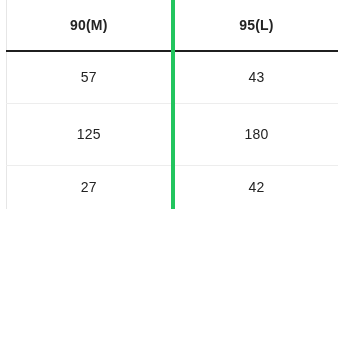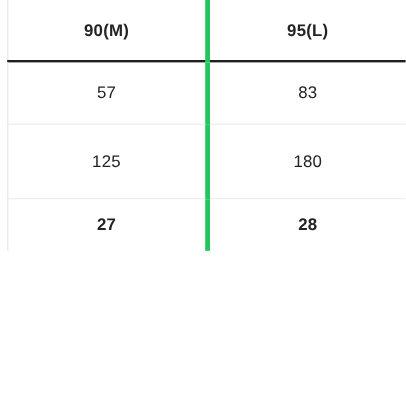--- a/index.html
+++ b/index.html
@@ -74,45 +74,45 @@
     font-weight: normal;
     letter-spacing: 0.2px;
     border-bottom: 1px solid #ededed;
   }
 
   .data-row.row-0 td { height: 52px; }
   .data-row.row-1 td { height: 62px; }
   .data-row.row-2 td { height: 56px; }
   .data-row.row-3 td { height: 57px; }
   
-  .data-row.row-4 td { height: 44px; border-bottom: none; font-weight: bold; }
+  .data-row.row-4 td { height: 44px; border-bottom: none; }
 </style>
 </head>
 <body>
 
 <div class="size-table-viewport">
   <table class="size-table">
     <colgroup>
       <col class="col-left">
       <col class="col-right">
     </colgroup>
     <thead>
       <tr class="header-row">
         <th>90(M)</th>
         <th>95(L)</th>
       </tr>
     </thead>
     <tbody>
       <tr class="data-row row-0">
         <td>57</td>
-        <td>83</td>
+        <td>43</td>
       </tr>
       <tr class="data-row row-1">
         <td>125</td>
         <td>180</td>
       </tr>
       <tr class="data-row row-4">
         <td>27</td>
-        <td>28</td>
+        <td>42</td>
       </tr>
     </tbody>
   </table>
 </div>
 
 </body></html>

